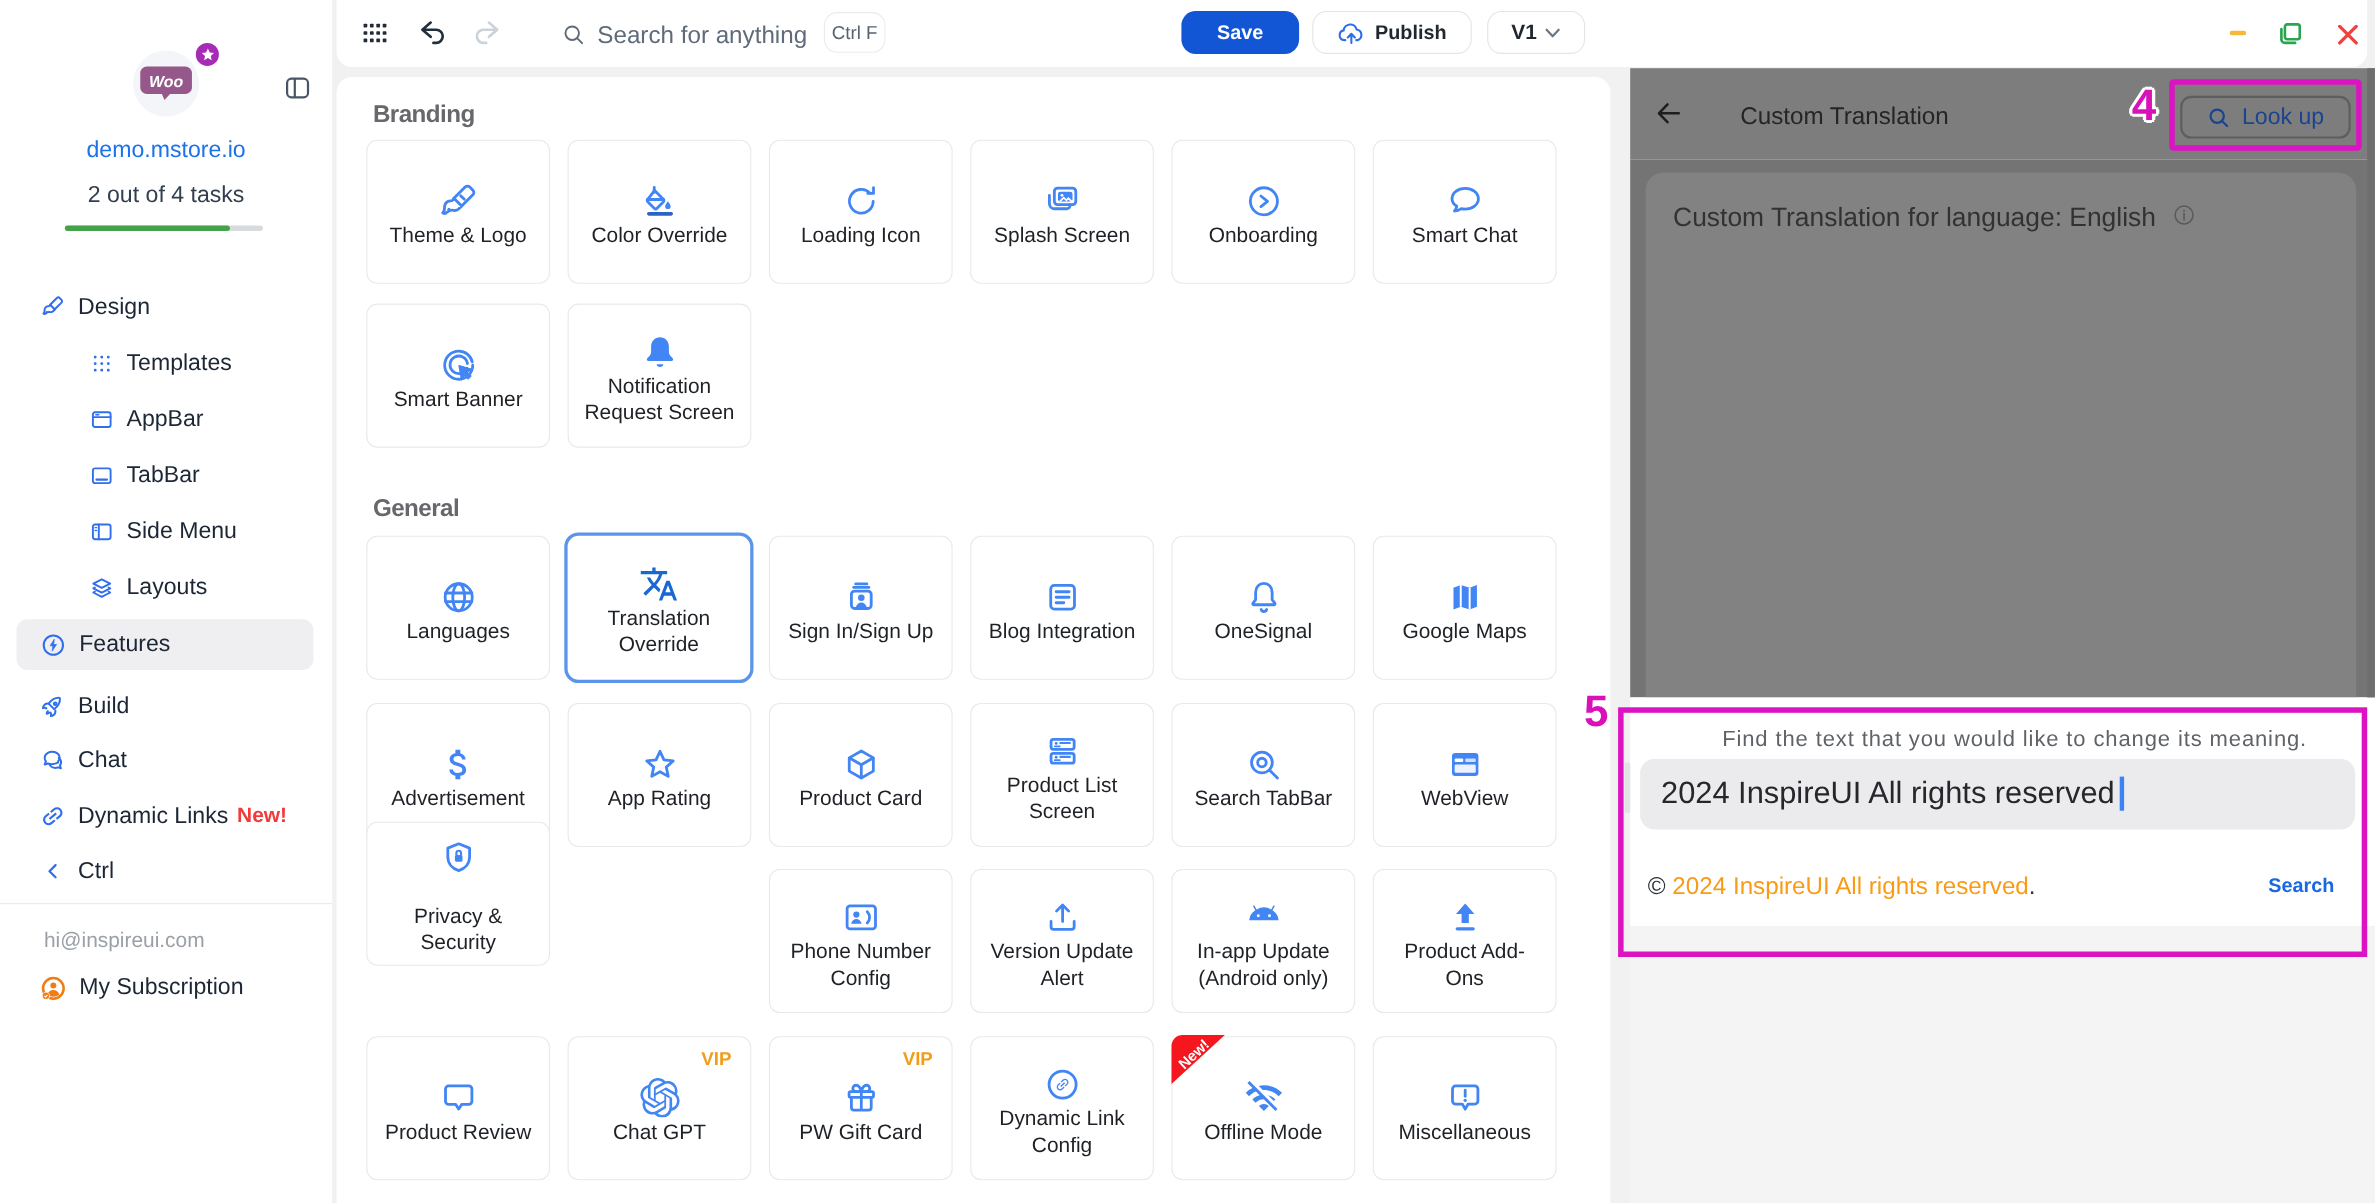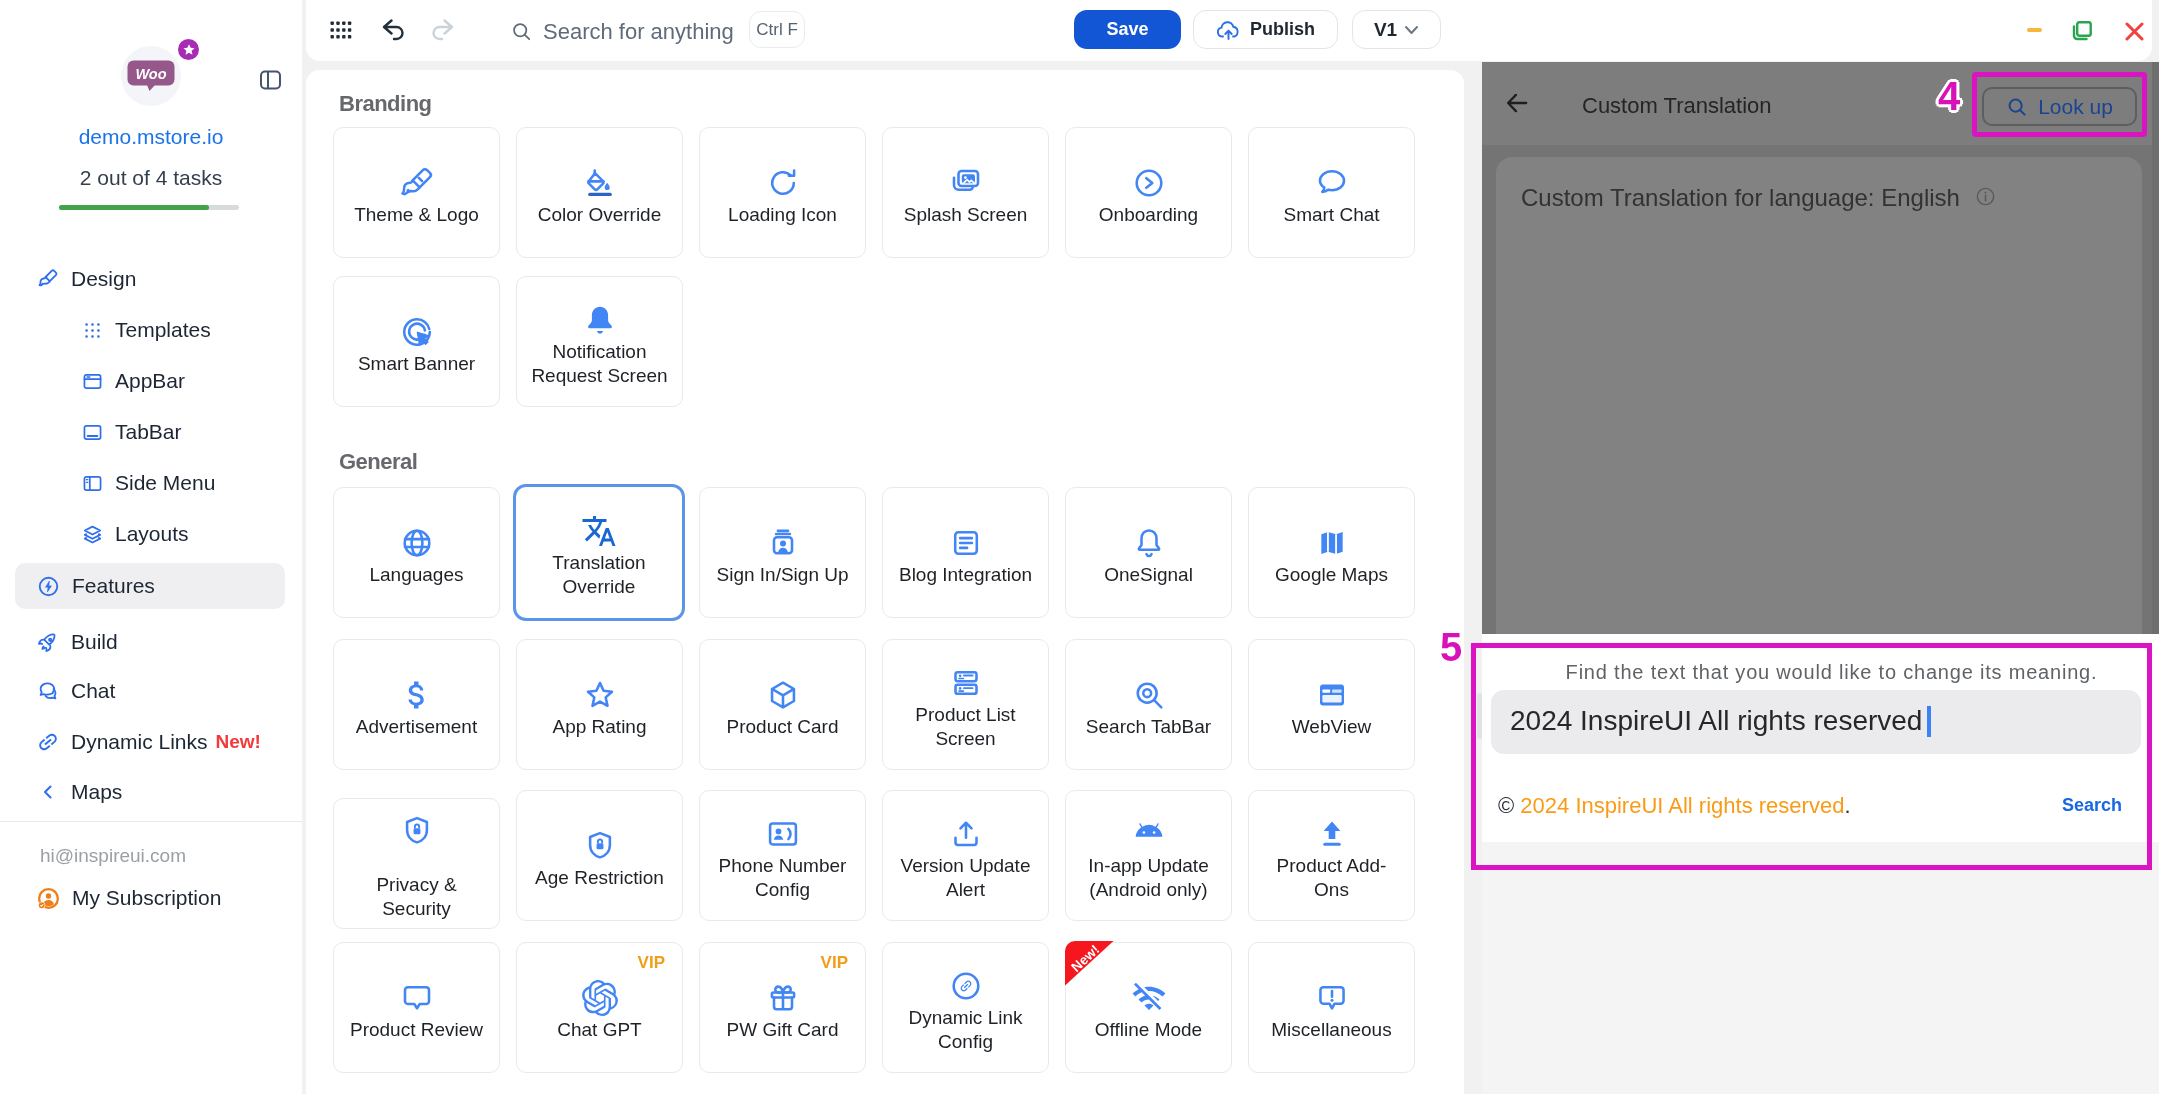--- a/index.html
+++ b/index.html
@@ -165,21 +165,21 @@
           <path d="M3.9 12c0-1.71 1.39-3.1 3.1-3.1h4V7H7c-2.76 0-5 2.24-5 5s2.24 5 5 5h4v-1.9H7c-1.71 0-3.1-1.39-3.1-3.1zM8 13h8v-2H8v2zm9-6h-4v1.9h4c1.71 0 3.1 1.39 3.1 3.1s-1.39 3.1-3.1 3.1h-4V17h4c2.76 0 5-2.24 5-5s-2.24-5-5-5z" fill="#2f6fed"></path>
         </g>
       </svg>
       <span class="t">Dynamic Links</span>
       <span style="color:#f23a3a;font-size:19px;font-weight:700;margin-left:8px;">New!</span>
     </div>
     <div class="mi top" style="left:36px;top:775px;height:34px;">
       <svg width="24" height="24" viewBox="0 0 24 24" fill="none">
         <path d="M14.5 6.5 9 12l5.5 5.5" stroke="#2f6fed" stroke-width="2.1" stroke-linecap="round" stroke-linejoin="round"></path>
       </svg>
-      <span class="t">Maps</span>
+      <span class="t">Ctrl</span>
     </div>
     <div id="sep"></div>
     <div id="mail">hi@inspireui.com</div>
     <div class="mi top" style="left:36px;top:881px;height:34px;">
       <svg width="25" height="25" viewBox="0 0 24 24">
         <circle cx="12" cy="12" r="9" fill="none" stroke="#f07d16" stroke-width="2.2"></circle>
         <circle cx="12" cy="9.6" r="2.6" fill="#f07d16"></circle>
         <path d="M6.8 17.5c.7-2.6 2.8-4 5.2-4s4.5 1.4 5.2 4a9 9 0 0 1-10.4 0z" fill="#f07d16"></path>
         <circle cx="5.5" cy="18.5" r="3.4" fill="#fff"></circle>
         <circle cx="5.5" cy="18.5" r="2.8" fill="#f07d16"></circle>
@@ -392,35 +392,27 @@
     </div>
     <div class="card" style="left:942px;top:568.5px;">
       <svg width="36" height="36" viewBox="0 0 24 24" fill="none">
         <rect x="4" y="5" width="16" height="14" rx="2" fill="#4285f4"></rect>
         <rect x="5.6" y="8.3" width="5.2" height="2.2" rx=".6" fill="#fff"></rect>
         <rect x="12" y="8.3" width="6.4" height="2.2" rx=".6" fill="#fff" opacity=".75"></rect>
         <rect x="5.6" y="12" width="12.8" height="5" rx=".8" fill="#fff" opacity=".9"></rect>
       </svg>
       <div class="lb">WebView</div>
     </div>
-    <div class="card" style="left:27px;top:728px;gap:24px;">
+    <div class="card" style="left:27px;top:677px;gap:24px;">
       <svg width="36" height="36" viewBox="0 0 24 24" fill="none">
         <path d="M12 3.4 18.6 6v5.3c0 4.2-2.8 7.2-6.6 8.3-3.8-1.1-6.6-4.1-6.6-8.3V6z" stroke="#4285f4" stroke-width="1.7" stroke-linecap="round" stroke-linejoin="round"></path>
         <rect x="9.7" y="10.2" width="4.6" height="4" rx=".9" fill="#4285f4"></rect>
         <path d="M10.6 10.2V9a1.4 1.4 0 0 1 2.8 0v1.2" stroke="#4285f4" stroke-width="1.3" fill="none"></path>
       </svg>
       <div class="lb">Privacy &amp;<br>Security</div>
-    </div>
-    <div class="card" style="left:210px;top:720px;">
-      <svg width="36" height="36" viewBox="0 0 24 24" fill="none">
-        <path d="M12 3.4 18.6 6v5.3c0 4.2-2.8 7.2-6.6 8.3-3.8-1.1-6.6-4.1-6.6-8.3V6z" stroke="#4285f4" stroke-width="1.7" stroke-linecap="round" stroke-linejoin="round"></path>
-        <rect x="9.7" y="10.2" width="4.6" height="4" rx=".9" fill="#4285f4"></rect>
-        <path d="M10.6 10.2V9a1.4 1.4 0 0 1 2.8 0v1.2" stroke="#4285f4" stroke-width="1.3" fill="none"></path>
-      </svg>
-      <div class="lb">Age Restriction</div>
     </div>
     <div class="card" style="left:393px;top:720px;">
       <svg width="36" height="36" viewBox="0 0 24 24" fill="none">
         <rect x="3.4" y="5" width="17.2" height="14" rx="1.8" stroke="#4285f4" stroke-width="1.7" stroke-linecap="round" stroke-linejoin="round"></rect>
         <circle cx="9" cy="10.3" r="1.9" fill="#4285f4"></circle>
         <path d="M5.8 15.8c.5-1.8 1.8-2.8 3.2-2.8s2.7 1 3.2 2.8z" fill="#4285f4"></path>
         <path d="M15.6 8.6c.9.9 1.4 2.1 1.4 3.4s-.5 2.5-1.4 3.4" stroke="#4285f4" stroke-width="1.7" stroke-linecap="round" stroke-linejoin="round"></path>
       </svg>
       <div class="lb">Phone Number<br>Config</div>
     </div>

